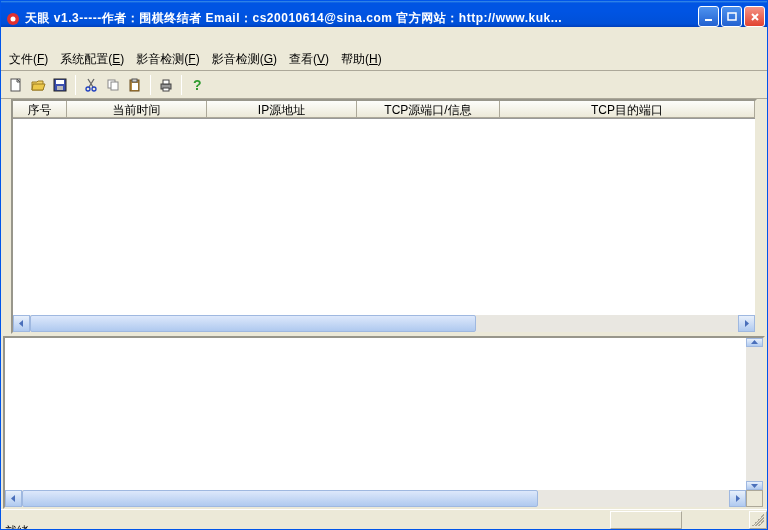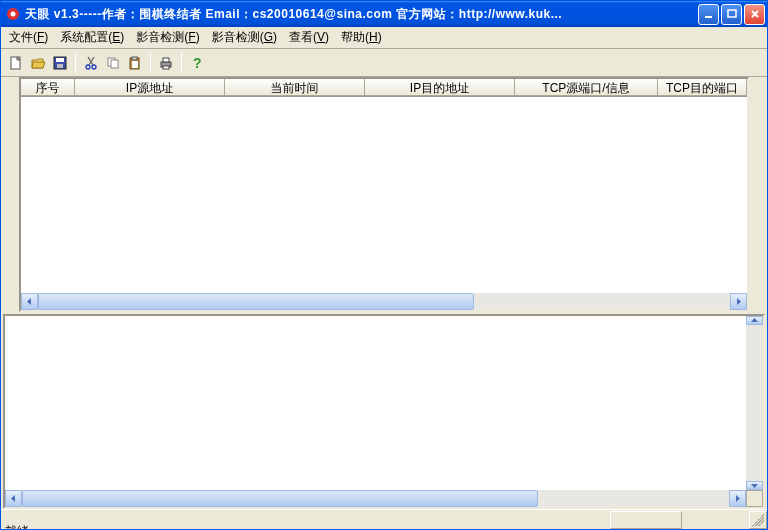--- a/index.html
+++ b/index.html
@@ -13,21 +13,21 @@
   display: flex;
   flex-direction: column;
   border: 1px solid #0055EA;
 }
 
 
 .titlebar {
   height: 26px;
   background: linear-gradient(to bottom, #3B8FE8 0%, #0054E3 8%, #0054E3 40%, #0050D8 88%, #003FBB 100%);
   display: flex;
-  align-items: center;
+  align-items: flex-end;
   color: #fff;
   font-weight: bold;
   padding: 0 2px 0 4px;
 }
 .titlebar .app-icon {
   width: 16px; height: 16px;
   margin-right: 4px;
   display: inline-flex;
   align-items: center;
   justify-content: center;
@@ -58,20 +58,21 @@
 .winbtn svg { display: block; }
 
 
 .menubar {
   height: 22px;
   background: #ECE9D8;
   border-bottom: 1px solid #aca899;
   display: flex;
   align-items: center;
   padding: 0 2px;
+  margin-top: 22px;
 }
 .menuitem {
   padding: 2px 6px;
   cursor: default;
 }
 .menukey { text-decoration: underline; }
 
 
 .toolbar {
   height: 28px;
@@ -99,21 +100,21 @@
 
 .work {
   flex: 1;
   display: flex;
   flex-direction: column;
   min-height: 0;
 }
 .panel-top {
   height: 235px;
   border: 2px inset #ECE9D8;
-  margin: 0 18px;
+  margin: 0 10px;
   background: #fff;
   display: flex;
   flex-direction: column;
 }
 .panel-bottom {
   flex: 1;
   border: 2px inset #ECE9D8;
   margin: 2px 2px 0 2px;
   background: #fff;
   display: flex;
@@ -310,23 +311,22 @@
         <text x="4" y="13" font-size="14" font-weight="bold" fill="#2E9B2E">?</text>
       </svg>
   </div>
 </div>
 
 <div class="work">
 
   <div class="panel-top">
     <div class="thead">
       <div class="th" style="width:54px">序号</div>
+      <div class="th" style="width:140px">当前时间</div>
       <div class="th" style="width:150px">IP源地址</div>
-      <div class="th" style="width:140px">当前时间</div>
-      <div class="th" style="width:150px">IP目的地址</div>
       <div class="th" style="width:143px">TCP源端口/信息</div>
       <div class="th" style="flex:1">TCP目的端口</div>
     </div>
     <div class="tbody"></div>
     <div class="hscroll">
       <div class="sbtn">
           <svg width="7" height="7">
             <path d="M5 0 L1 3.5 L5 7 Z" fill="#4A6FBA"></path>
           </svg>
         </div>

